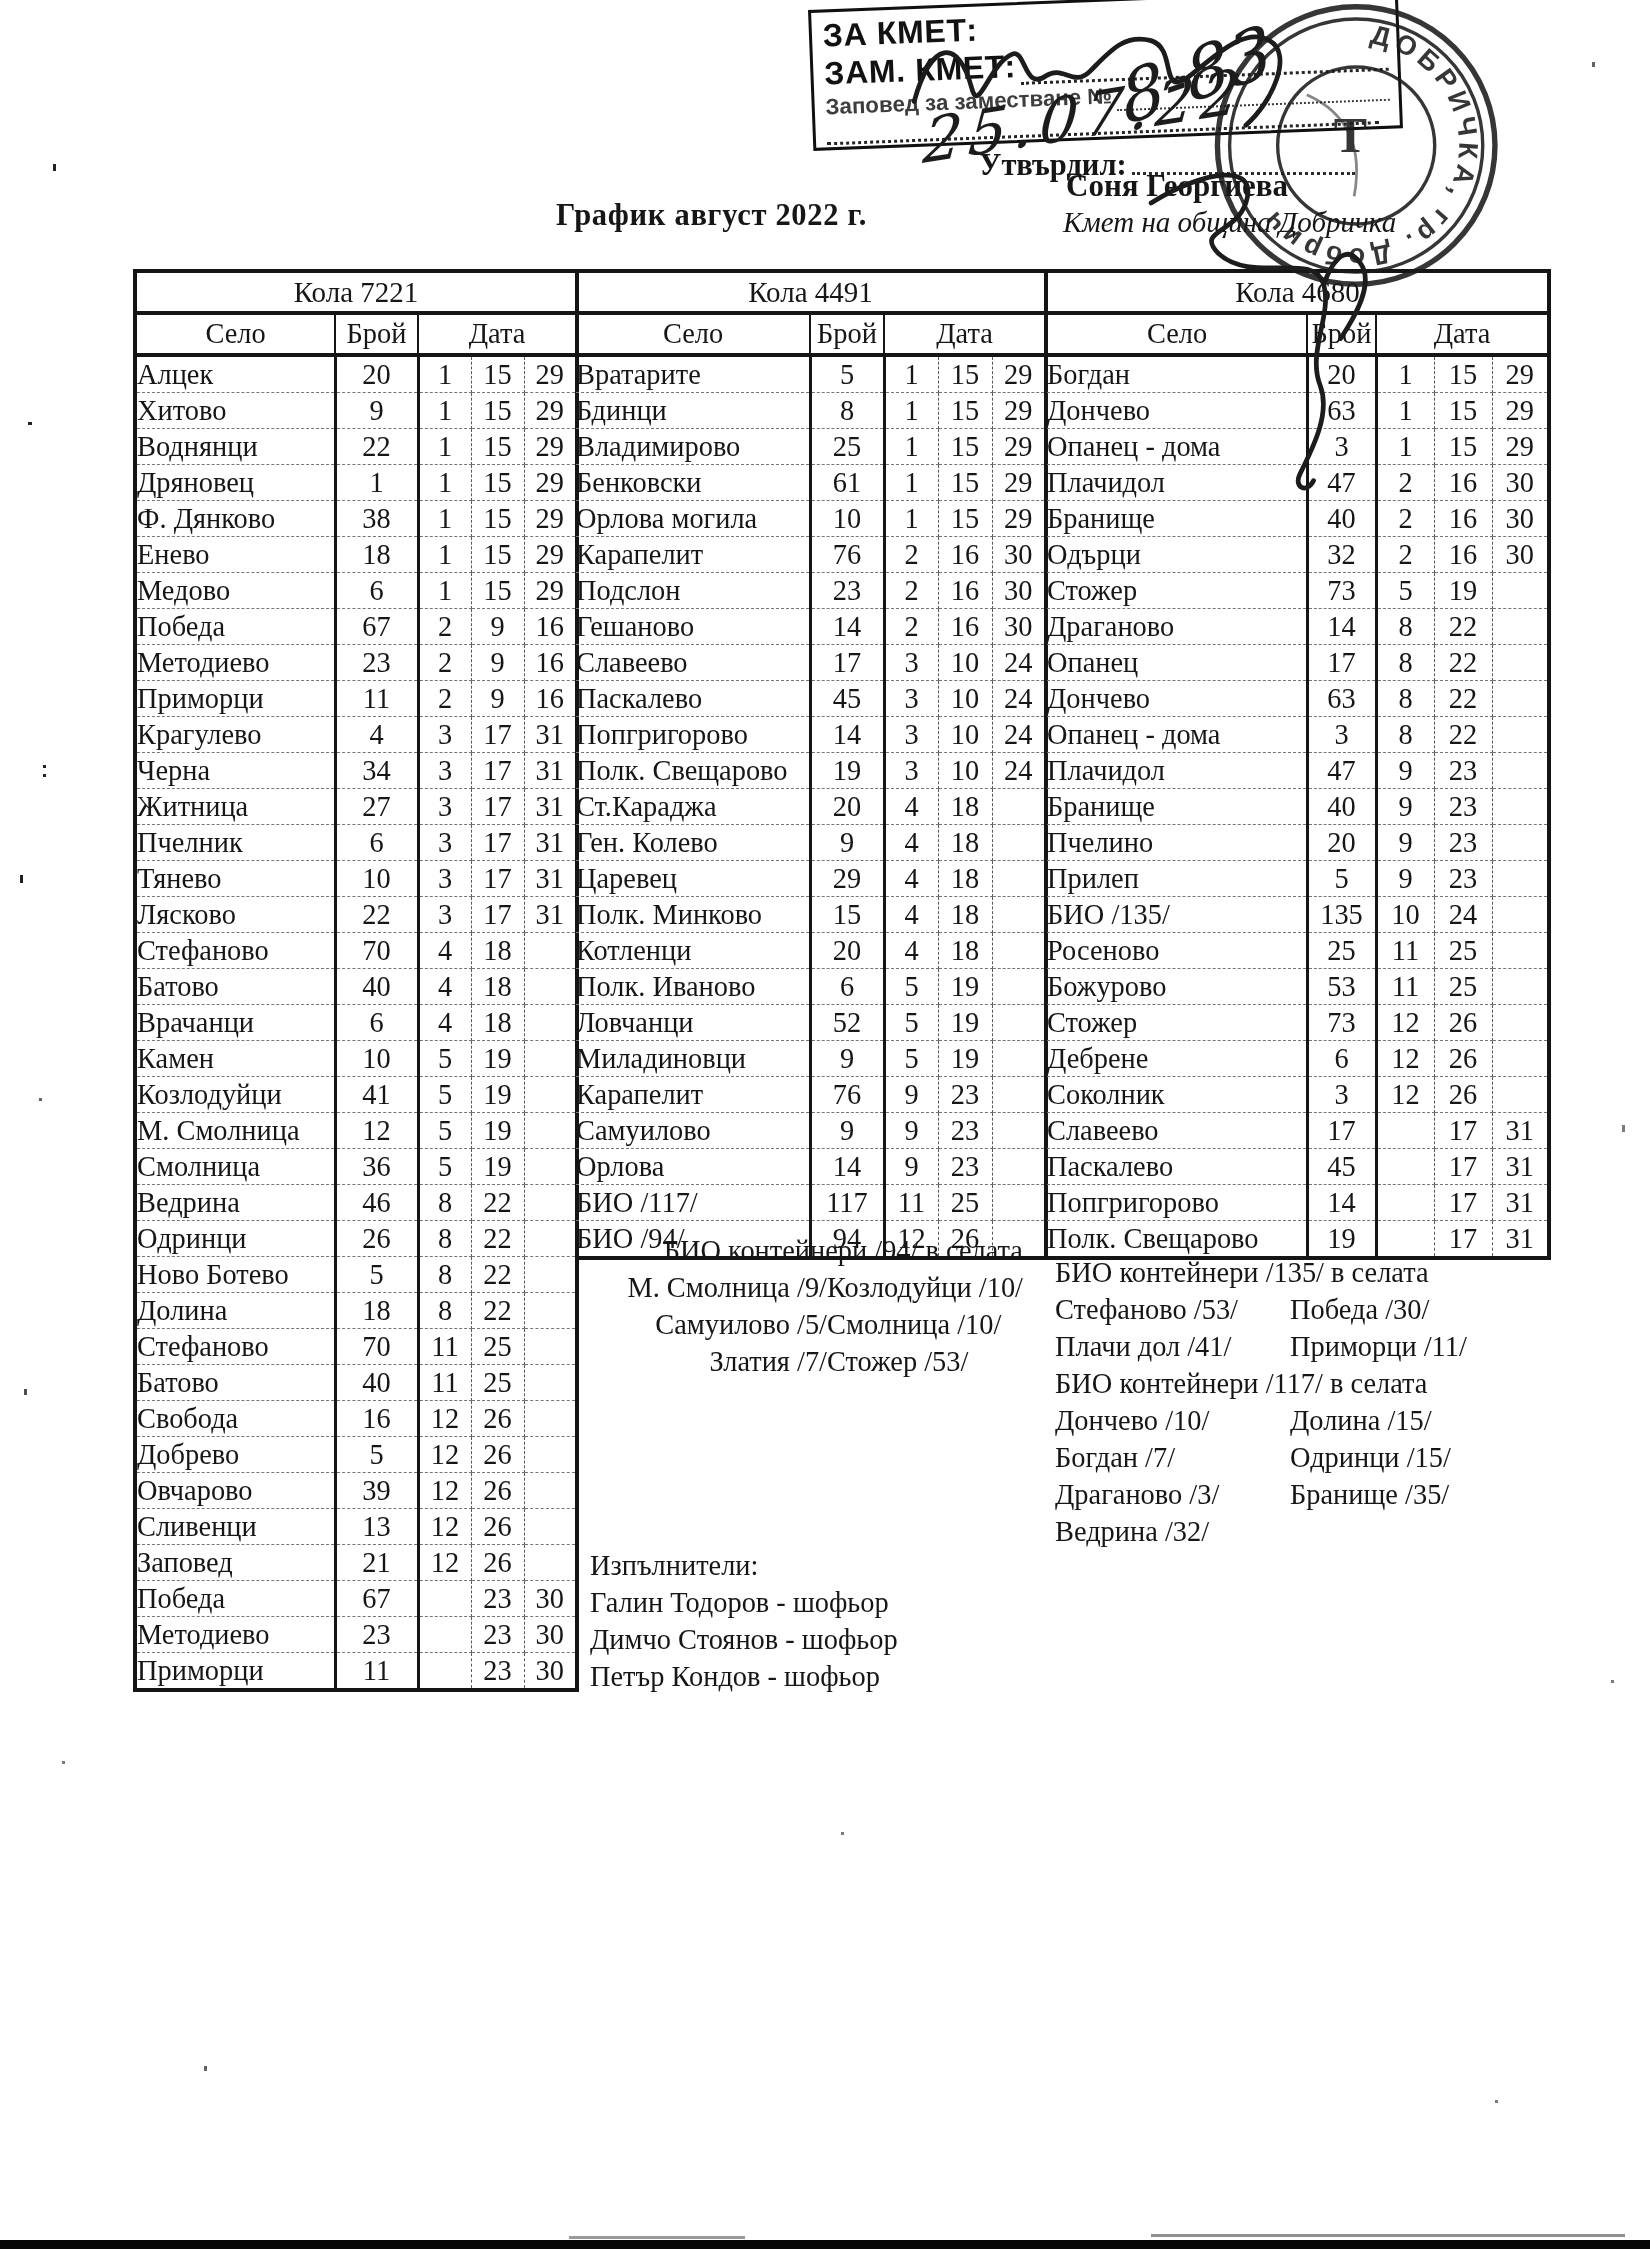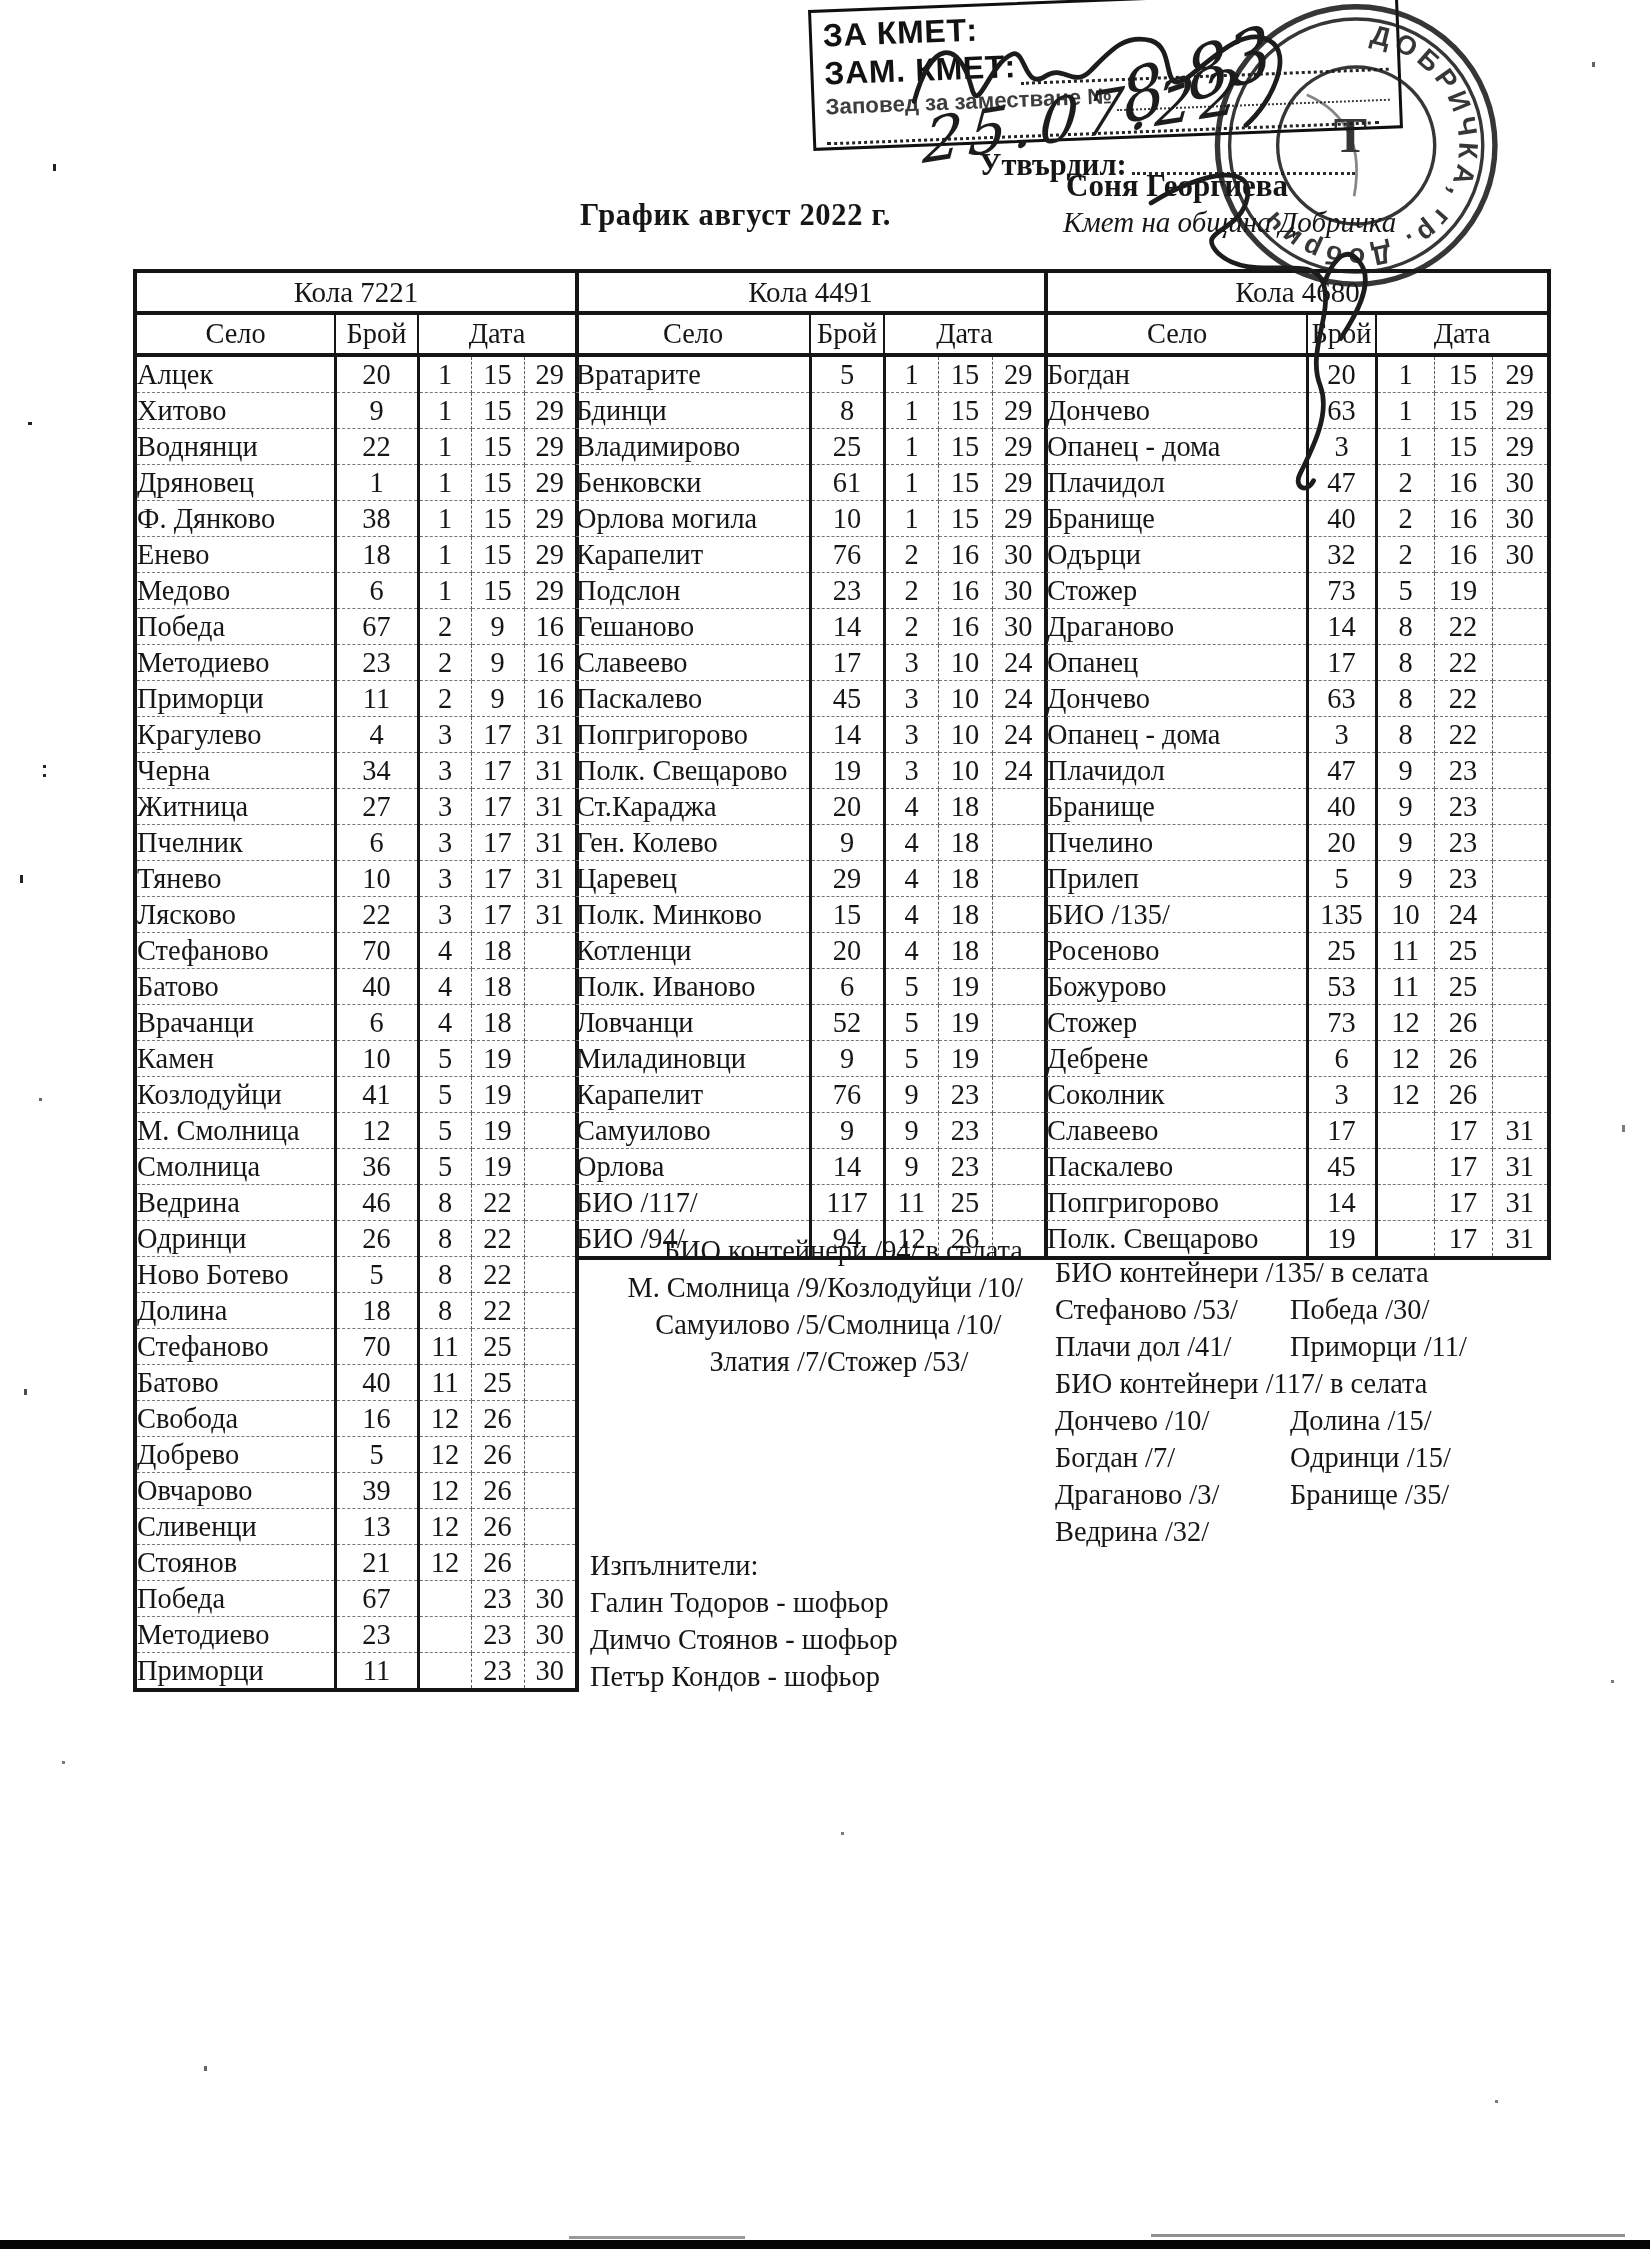--- a/index.html
+++ b/index.html
@@ -1,21 +1,21 @@
 <!DOCTYPE html>
 <html style="font-size:10.8px"><head>
 <meta charset="utf-8">
 <style>
   html,body{margin:0;padding:0;}
   body{
     width:1651px;height:2250px;position:relative;background:#ffffff;
     font-family:"Liberation Serif", serif;color:#161616;overflow:hidden;
   }
   
-  .doc-title{position:absolute;left:556px;top:198px;font-size:30.5px;font-weight:bold;letter-spacing:0.7px;margin-left:24px;}
+  .doc-title{position:absolute;left:556px;top:198px;font-size:30.5px;font-weight:bold;letter-spacing:0.7px;}
   .approved{position:absolute;left:979px;top:148px;font-size:30.5px;font-weight:bold;white-space:nowrap;}
   .approved .dots{display:inline-block;width:223px;border-bottom:3.4px dotted #2b2b2b;height:23px;margin-left:5.4px;}
   .signer-name{position:absolute;left:1066px;top:168px;font-size:31px;font-weight:bold;white-space:nowrap;}
   .signer-title{position:absolute;left:1063px;top:206px;font-size:29px;font-style:italic;white-space:nowrap;}
   .stamp-box{
     position:absolute;left:808px;top:9.5px;width:590px;height:141px;
     border:3.4px solid #101010;transform:rotate(-2.2deg);transform-origin:left top;
     padding:4.1px 9.5px 0 10.8px;box-sizing:border-box;background:rgba(255,255,255,0);
     font-family:"Liberation Sans", sans-serif;
   }
@@ -355,21 +355,21 @@
         <td class="date last"></td>
       </tr>
       <tr>
         <td class="village">Сливенци</td>
         <td class="count">13</td>
         <td class="date">12</td>
         <td class="date">26</td>
         <td class="date last"></td>
       </tr>
       <tr>
-        <td class="village">Стоянов</td>
+        <td class="village">Заповед</td>
         <td class="count">21</td>
         <td class="date">12</td>
         <td class="date">26</td>
         <td class="date last"></td>
       </tr>
       <tr>
         <td class="village">Победа</td>
         <td class="count">67</td>
         <td class="date"></td>
         <td class="date">23</td>

